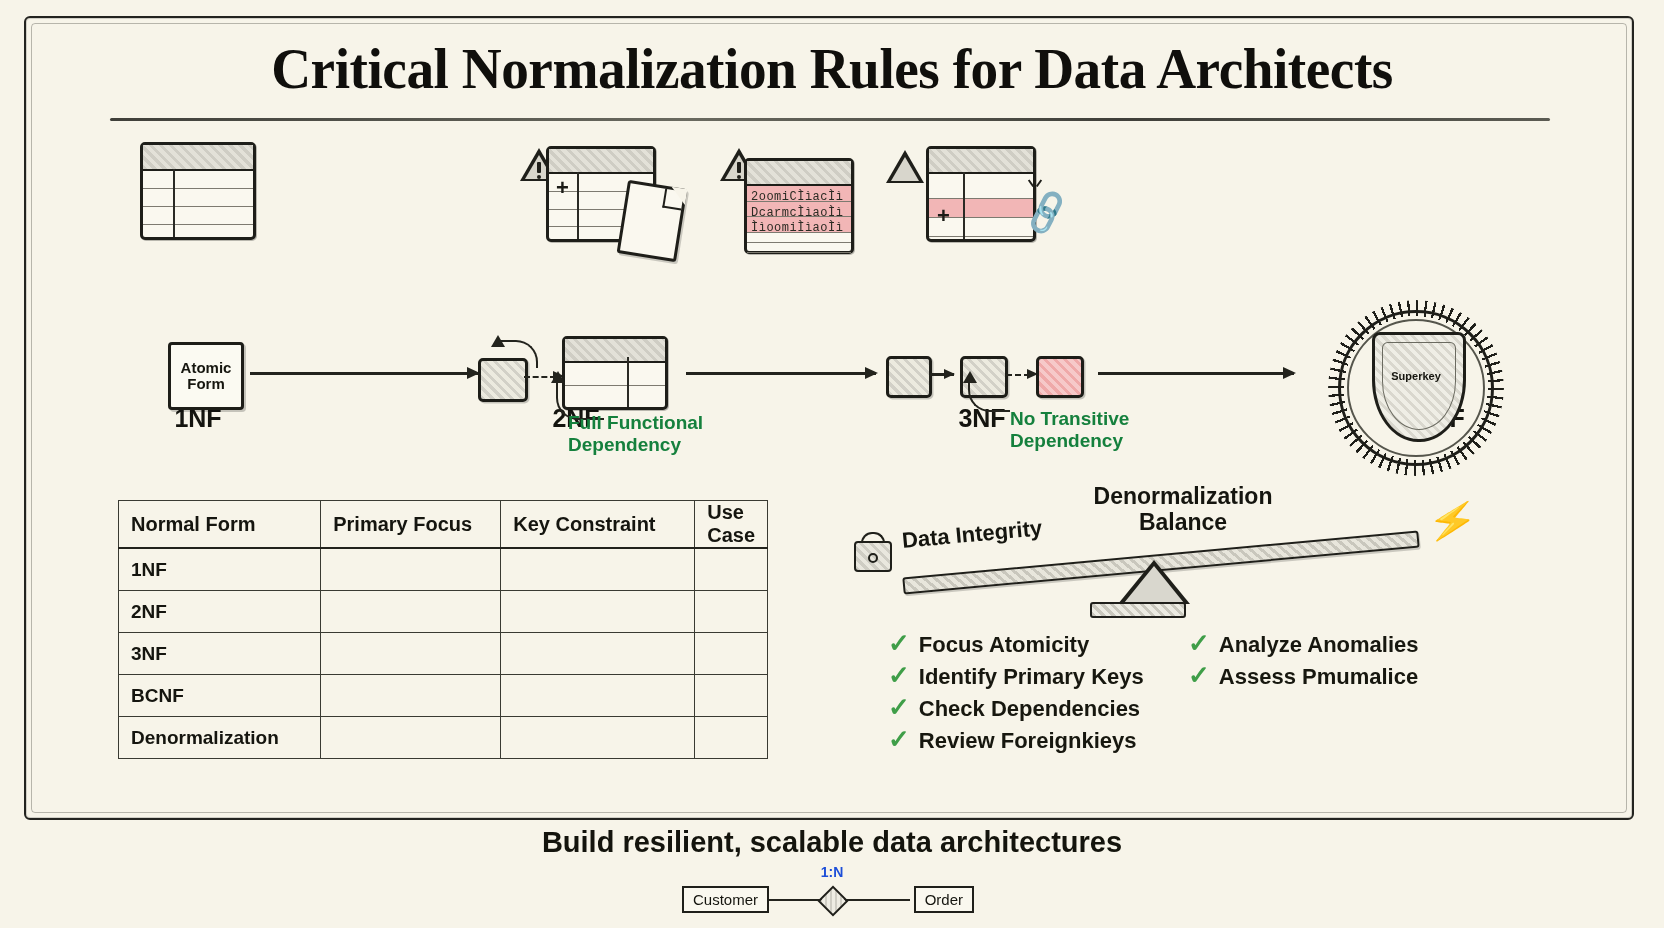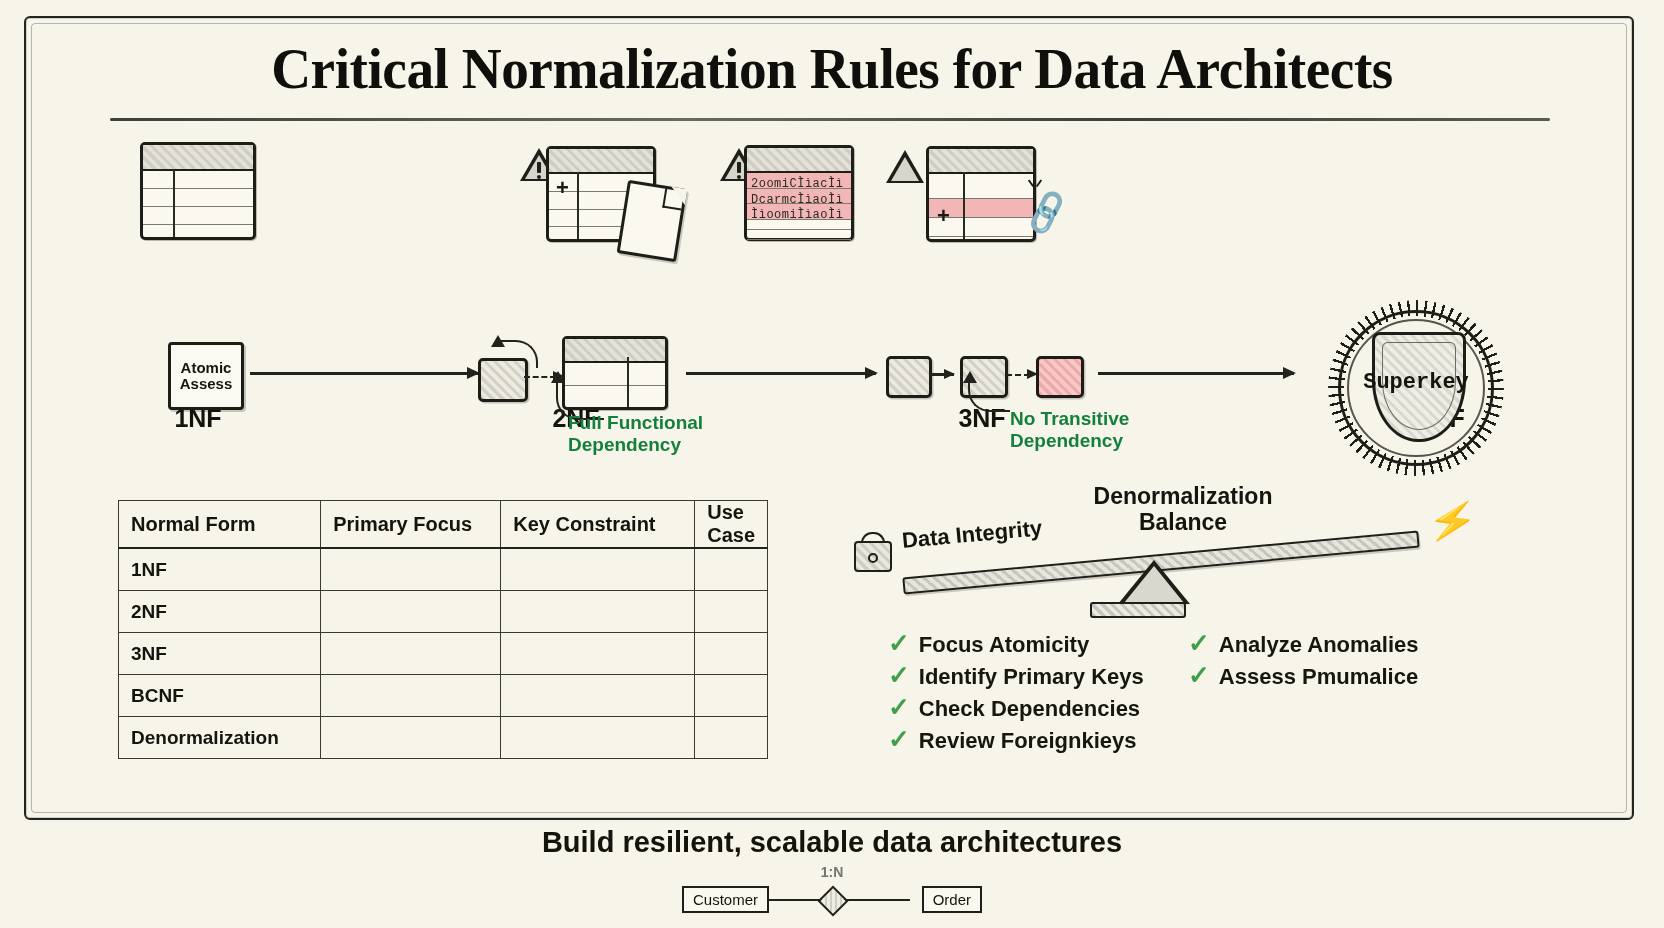--- a/index.html
+++ b/index.html
@@ -167,21 +167,21 @@
     border:3px solid #1e1e19;
     border-radius:8px 8px 46px 46px/8px 8px 62px 62px;
   }
   .badge .shield-in{
     position:absolute;left:7px;top:7px;right:7px;bottom:9px;
     border:1.6px solid #6a6a60;
     border-radius:6px 6px 38px 38px/6px 6px 50px 50px;
   }
   .badge .sk{
     position:absolute;left:0;right:0;top:70px;text-align:center;
-    font-weight:bold;font-size:22px;color:#15150f;font-family:Liberation Mono, monospace;
+    font-weight:bold;font-size:11px;color:#15150f;
   }
 
   
   .matrix{position:absolute;left:118px;top:500px;width:650px;border-collapse:collapse;}
   .matrix td,.matrix th{
     border:1.6px solid #3a3a32;padding:0 12px;height:41px;
     text-align:left;font-size:19px;color:#15150f;background:transparent;
   }
   .matrix th{font-weight:bold;font-size:20px;border-bottom:2.6px solid #22221c;}
   .matrix td.rowhead{font-weight:bold;}
@@ -251,28 +251,28 @@
     position:absolute;left:0;right:0;top:826px;text-align:center;
     font-weight:bold;font-size:29px;color:#14140d;
   }
   .er{position:absolute;left:0;right:0;top:876px;height:40px;}
   .er-wrap{position:relative;width:300px;margin:0 auto;height:40px;}
   .er-box{
     position:absolute;top:10px;border:2px solid #1f1f1a;background:#faf8ef;
     font-size:15px;padding:3px 9px;color:#15150f;
   }
   .er-box.a{left:0;}
-  .er-box.b{right:0;}
+  .er-box.b{right:8px;}
   .er-line{position:absolute;top:23px;height:2px;background:#23231d;}
   .er-d{
     position:absolute;left:140px;top:14px;width:18px;height:18px;
     background:repeating-linear-gradient(45deg,#cfcdc4 0 2px,#eeece3 2px 5px);
     border:2px solid #1f1f1a;transform:rotate(45deg);
   }
-  .er-card{position:absolute;left:120px;top:-12px;width:60px;text-align:center;font-weight:bold;font-size:14px;color:#737373;}
+  .er-card{position:absolute;left:120px;top:-12px;width:60px;text-align:center;font-weight:bold;font-size:14px;color:#1d4ed8;}
 </style>
 </head>
 <body>
 
 <div class="page">
 
   <div class="frame"></div>
 
   <div class="title">Critical Normalization Rules for Data Architects</div>
   <div class="title-rule"></div>
@@ -309,21 +309,21 @@
         </div>
     </div>
     <div class="stage-label" style="left:466px;">2NF</div>
 
     <div class="stage" style="left:700px;top:6px;">
       <div class="warn" style="left:20px;top:6px;">
         <div class="inner"></div>
           <div class="bang"></div>
           <div class="dot"></div>
       </div>
-      <div class="tbl" style="position:absolute;left:44px;top:3px;width:110px;height:96px;">
+      <div class="tbl" style="position:absolute;left:44px;top:16px;width:110px;height:96px;">
         <div class="hdr"></div>
         <div class="rw hl" style="height:16%;padding-left:4px;">
           <span class="scribble-line">2oomiCÌìacÌì</span>
         </div>
         <div class="rw hl" style="height:16%;padding-left:4px;">
           <span class="scribble-line">DcarmcÌìaoÌì</span>
         </div>
         <div class="rw hl" style="height:16%;padding-left:4px;">
           <span class="scribble-line">ÌìoomiÌìaoÌì</span>
         </div>
@@ -353,21 +353,21 @@
     </div>
     <div class="stage-label" style="left:872px;">3NF</div>
 
     <div class="stage-label" style="left:1320px;">BCNF</div>
   </div>
 
   <div class="flow">
 
     <div class="atomic">
       <span>Atomic</span>
-      <span>Assess</span>
+      <span>Form</span>
     </div>
 
     <div class="arrow-long" style="left:250px;top:42px;width:228px;"></div>
 
     <div class="chip" style="left:478px;top:28px;width:44px;height:38px;"></div>
     <div class="hook" style="left:498px;top:10px;width:38px;height:26px;border-left:none;border-right:2.5px solid #23231d;border-bottom:none;border-top:2.5px solid #23231d;border-radius:0 22px 0 0;"></div>
     <div class="arrow-dash" style="left:524px;top:46px;width:32px;"></div>
 
     <div class="tbl" style="position:absolute;left:562px;top:6px;width:106px;height:74px;">
       <div class="hdr" style="height:32%;"></div>

